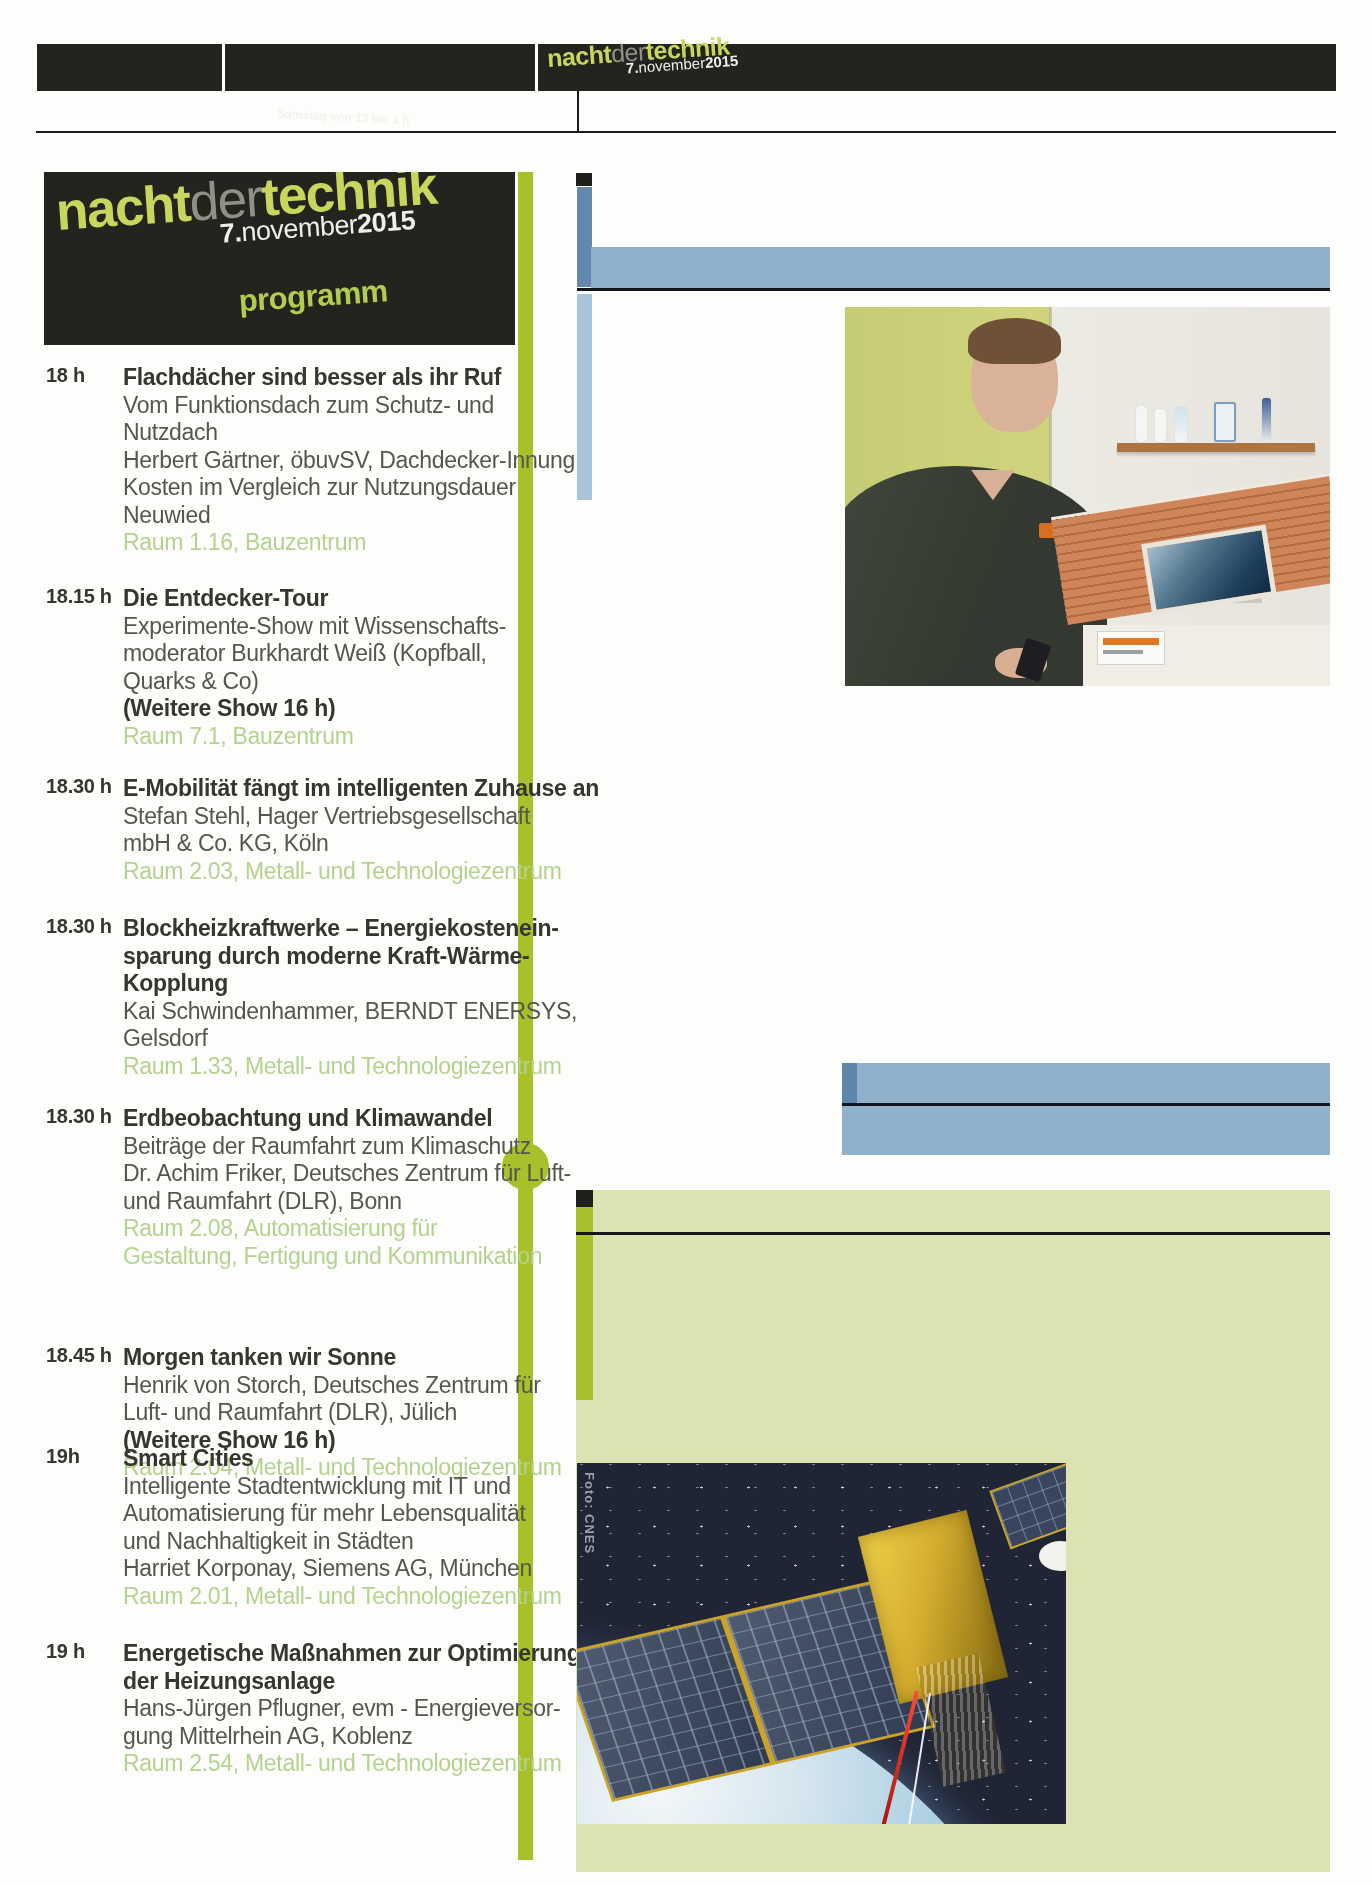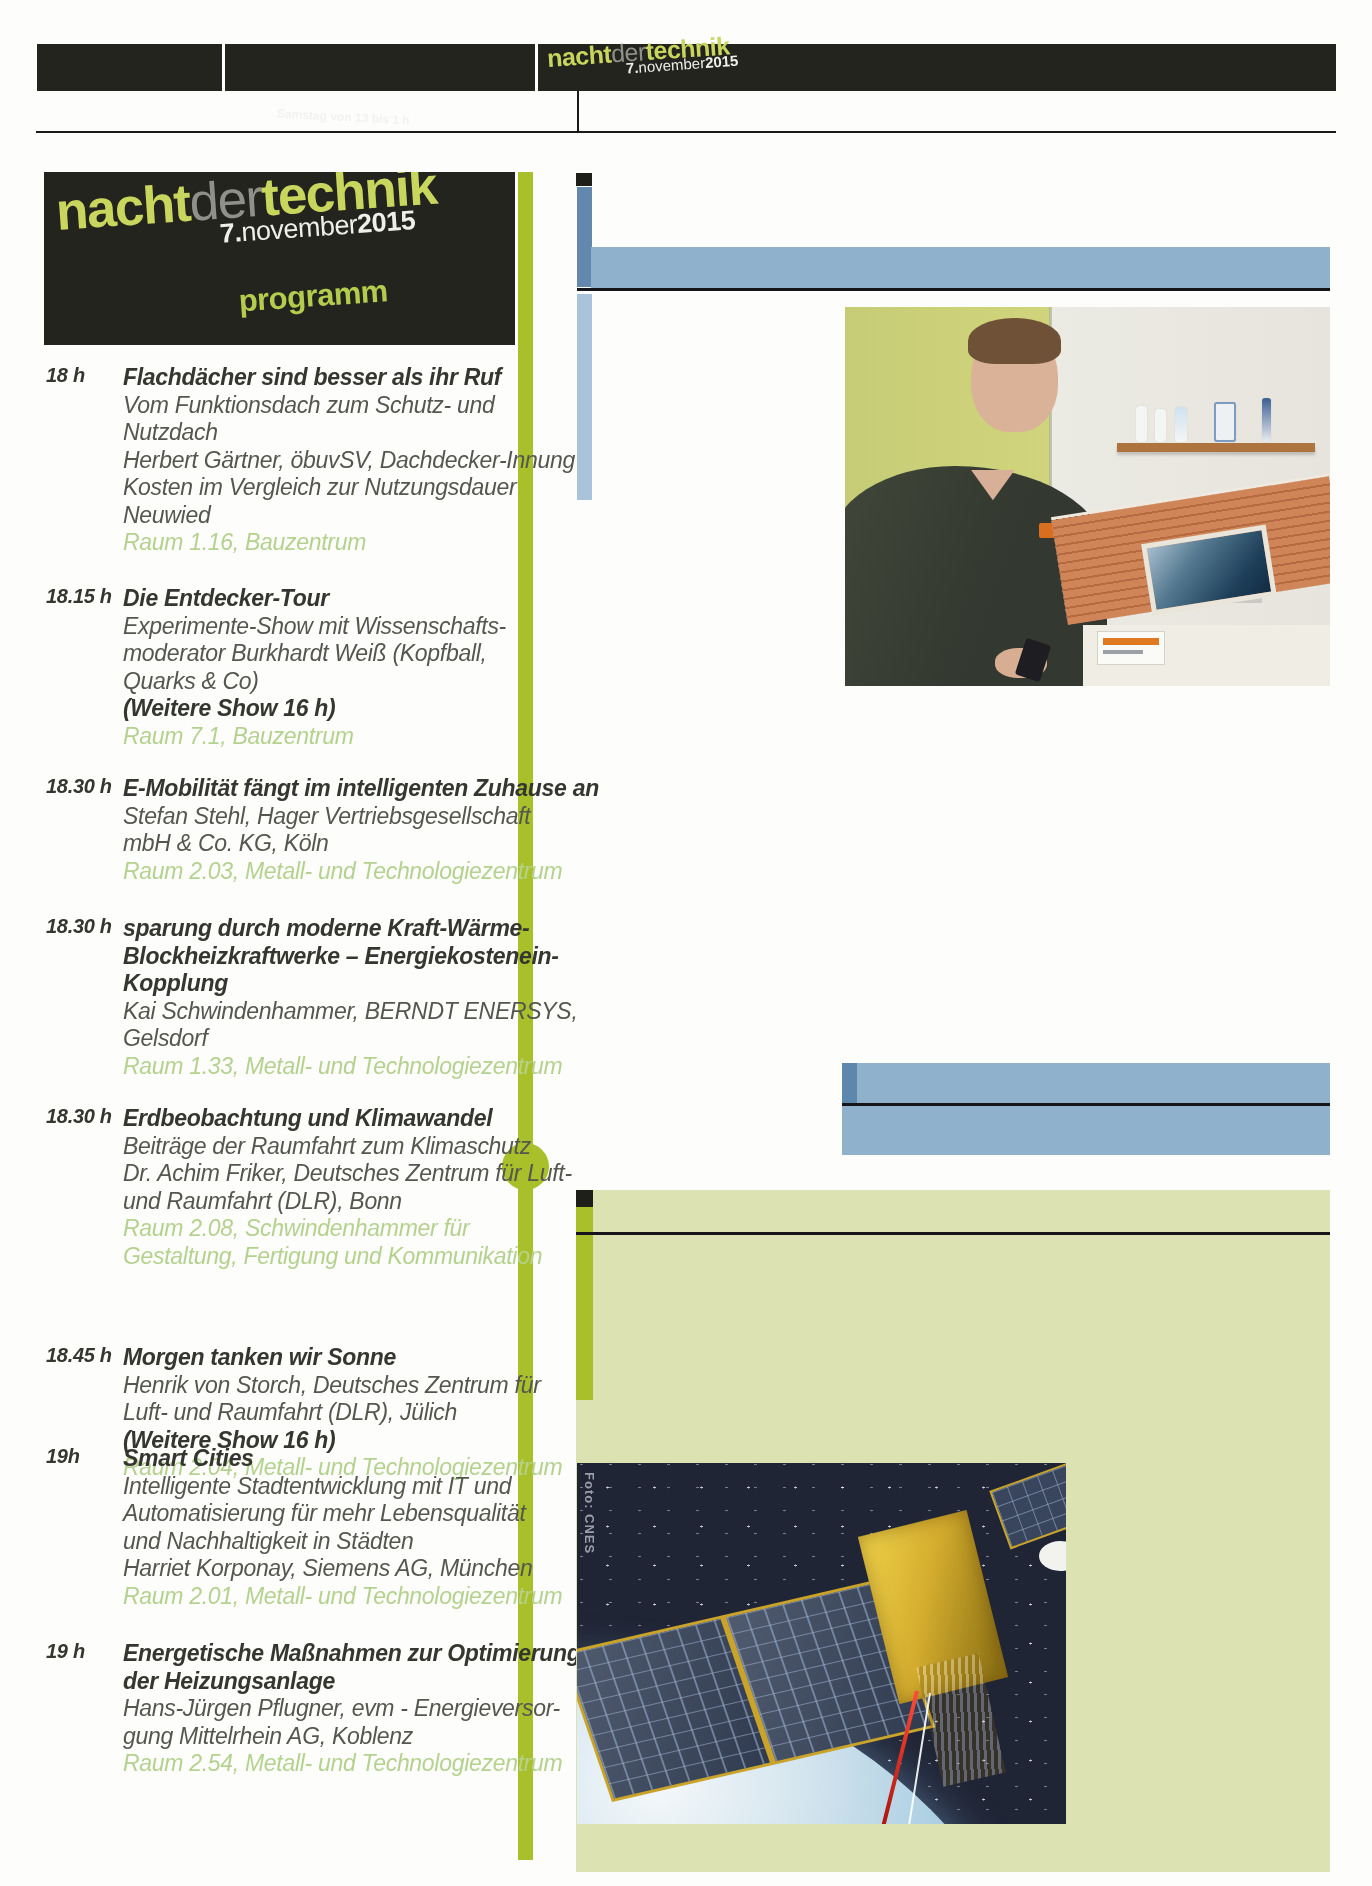--- a/index.html
+++ b/index.html
@@ -27,21 +27,21 @@
   .box-big { font-size:53px; font-weight:700; letter-spacing:-1.5px; line-height:56px; white-space:nowrap; }
   .box-date { position:absolute; left:162px; top:46px; color:#eeeeea; font-size:27px; letter-spacing:-0.5px; white-space:nowrap; }
   .box-date b { font-weight:700; }
   .box-title { position:absolute; left:176px; top:112px; color:#b3cc4e; font-size:31px; font-weight:700; letter-spacing:-0.5px; }
 
   
   .accent-vbar { position:absolute; left:518px; top:172px; width:15px; height:1688px; background:#a9c02a; }
   .accent-node { position:absolute; left:502px; top:1143px; width:47px; height:47px; border-radius:50%; background:#a9c02a; }
 
   
-  .schedule { position:absolute; left:0; top:0; width:540px; height:1879px;font-style:italic; }
+  .schedule { position:absolute; left:0; top:0; width:540px; height:1879px; }
   .entry { position:absolute; left:46px; width:480px; }
   .etime { position:absolute; left:0; top:0; font-size:20px; font-weight:600; color:#35362f; letter-spacing:-0.3px; }
   .ebody { margin-left:77px; width:400px; }
   .ebody div { font-size:23px; line-height:27.5px; letter-spacing:-0.3px; white-space:nowrap; }
   .t { font-weight:700; color:#35362f; }
   .l { font-weight:400; color:#55564e; }
   .n { font-weight:700; color:#35362f; }
   .r { font-weight:400; color:#b4d28e; }
 
   
@@ -184,37 +184,37 @@
         <div class="t">E-Mobilität fängt im intelligenten Zuhause an</div>
         <div class="l">Stefan Stehl, Hager Vertriebsgesellschaft</div>
         <div class="l">mbH &amp; Co. KG, Köln</div>
         <div class="r">Raum 2.03, Metall- und Technologiezentrum</div>
       </div>
     </div>
 
     <div class="entry" style="top:915px">
       <div class="etime">18.30 h</div>
       <div class="ebody">
+        <div class="t">Blockheizkraftwerke – Energiekostenein-</div>
         <div class="t">sparung durch moderne Kraft-Wärme-</div>
-        <div class="t">Blockheizkraftwerke – Energiekostenein-</div>
         <div class="t">Kopplung</div>
         <div class="l">Kai Schwindenhammer, BERNDT ENERSYS,</div>
         <div class="l">Gelsdorf</div>
         <div class="r">Raum 1.33, Metall- und Technologiezentrum</div>
       </div>
     </div>
 
     <div class="entry" style="top:1105px">
       <div class="etime">18.30 h</div>
       <div class="ebody">
         <div class="t">Erdbeobachtung und Klimawandel</div>
         <div class="l">Beiträge der Raumfahrt zum Klimaschutz</div>
         <div class="l">Dr. Achim Friker, Deutsches Zentrum für Luft-</div>
         <div class="l">und Raumfahrt (DLR), Bonn</div>
-        <div class="r">Raum 2.08, Schwindenhammer für</div>
+        <div class="r">Raum 2.08, Automatisierung für</div>
         <div class="r">Gestaltung, Fertigung und Kommunikation</div>
       </div>
     </div>
 
     <div class="entry" style="top:1344px">
       <div class="etime">18.45 h</div>
       <div class="ebody">
         <div class="t">Morgen tanken wir Sonne</div>
         <div class="l">Henrik von Storch, Deutsches Zentrum für</div>
         <div class="l">Luft- und Raumfahrt (DLR), Jülich</div>

